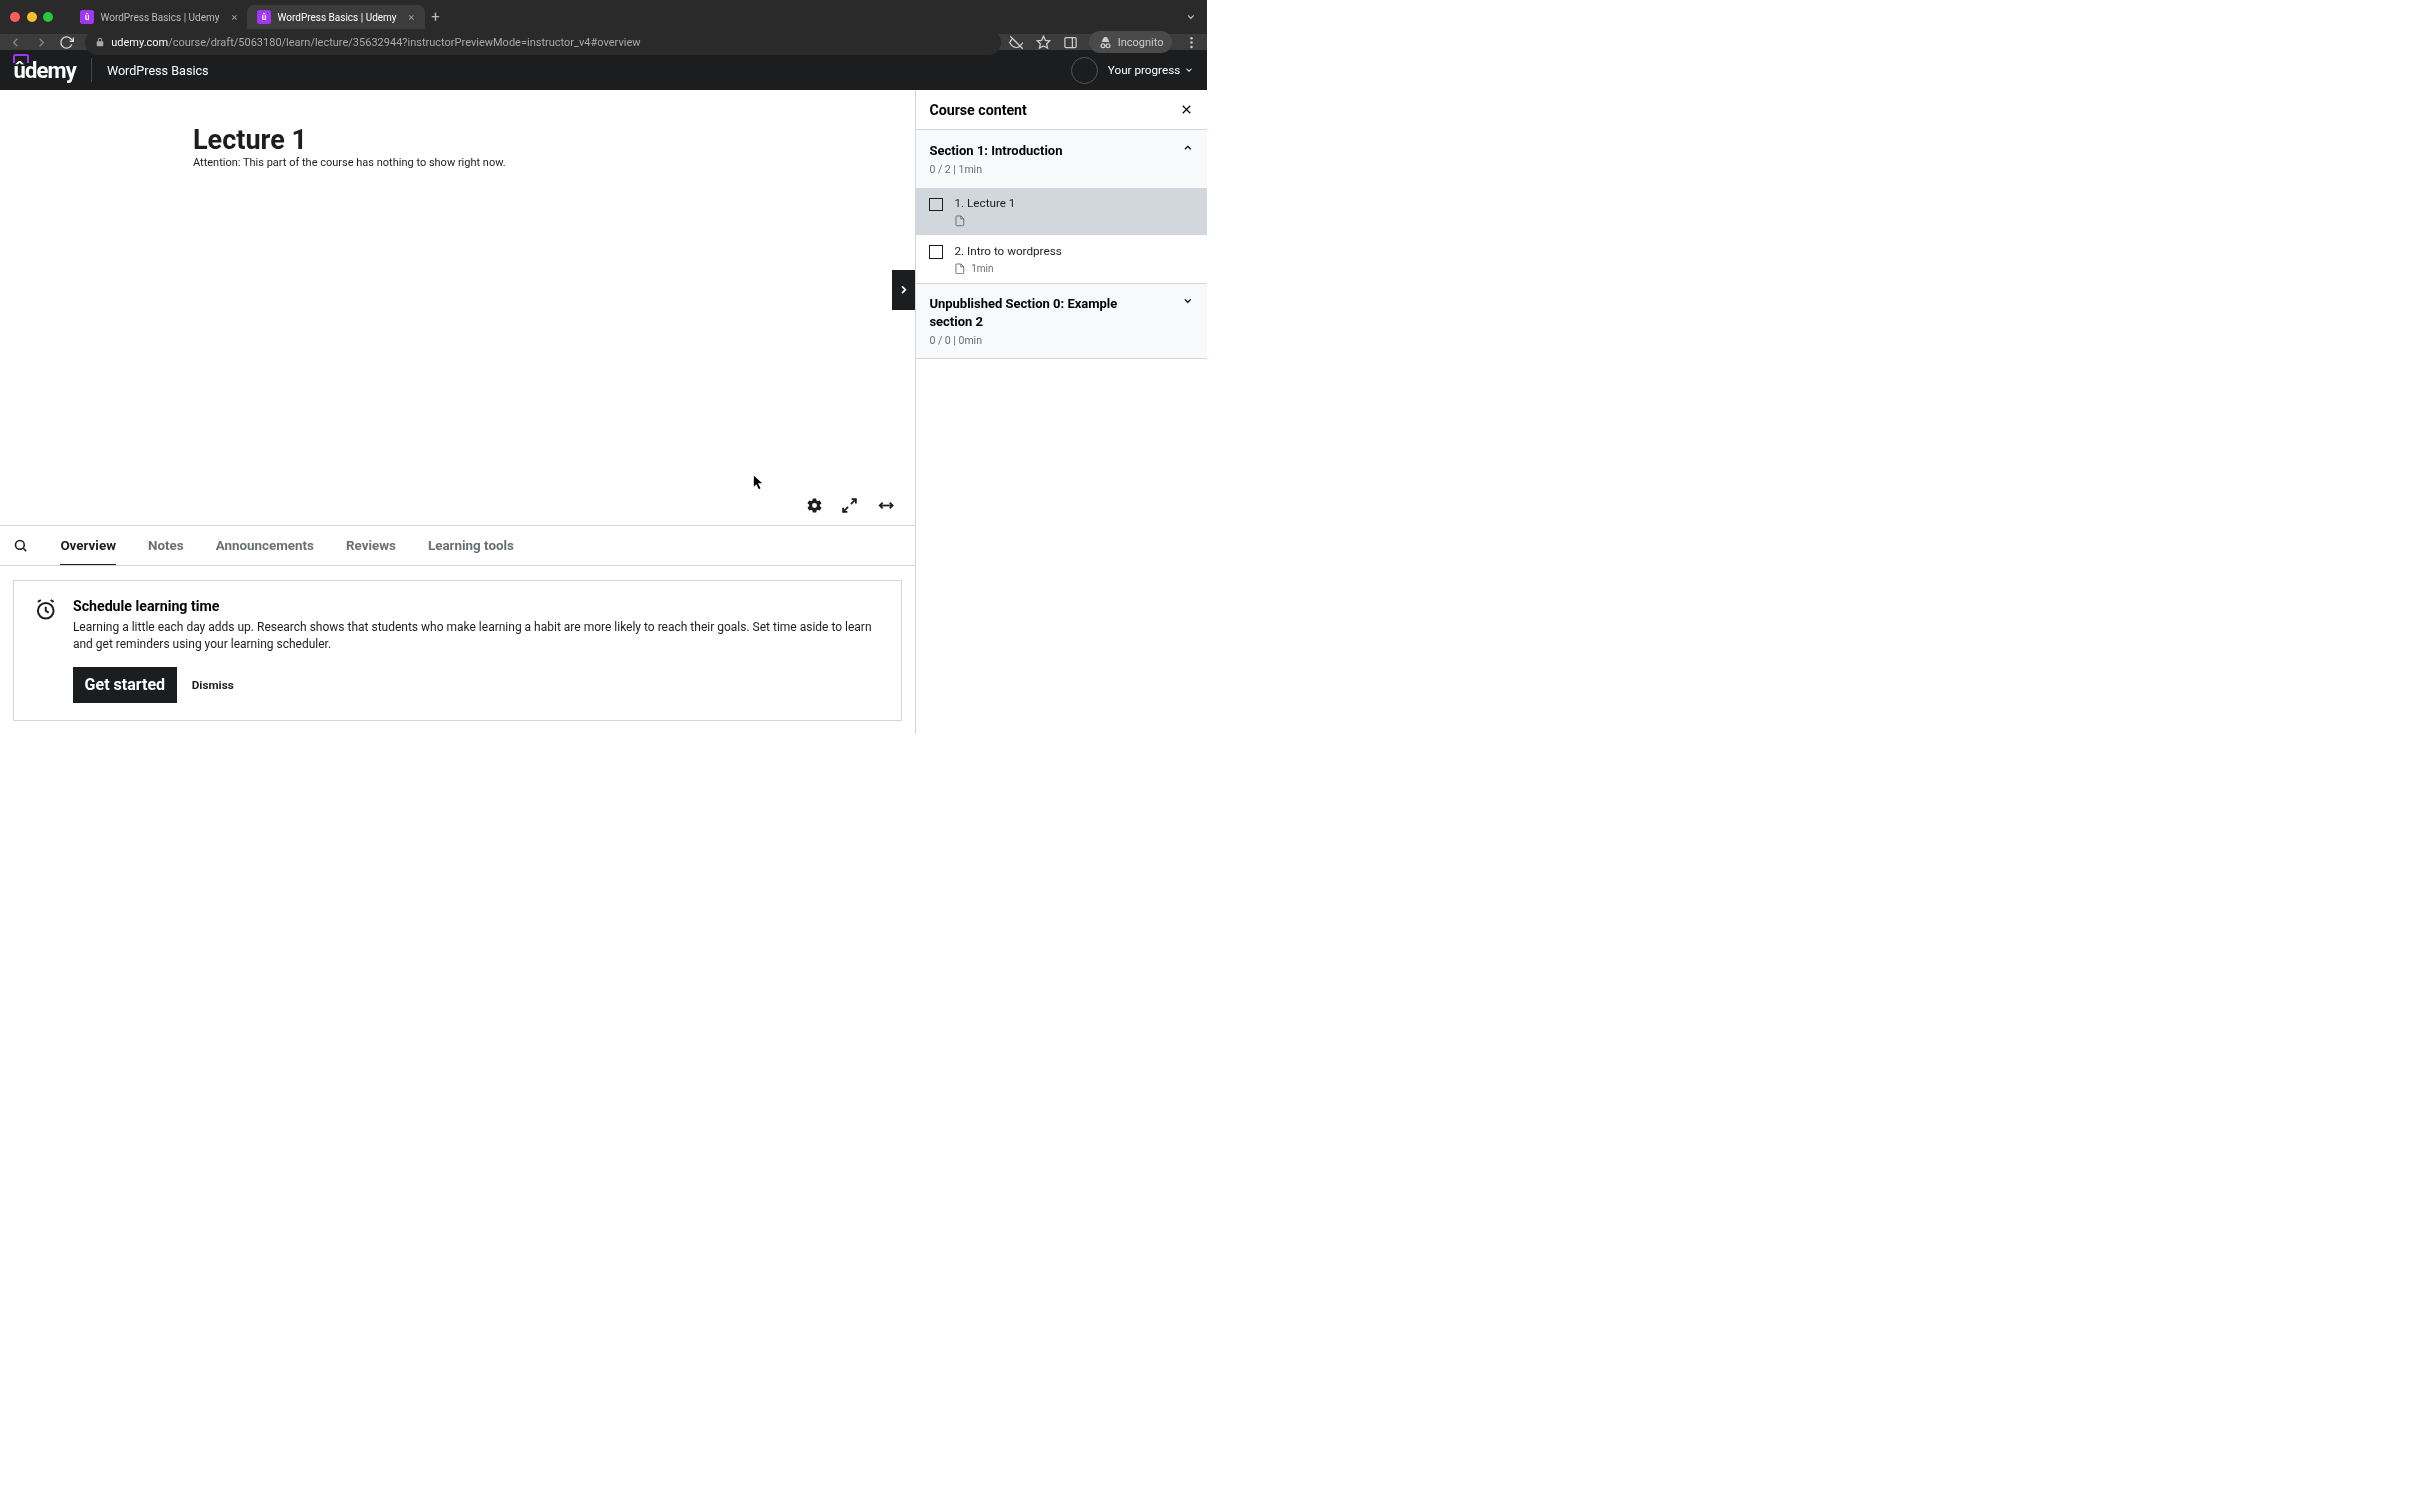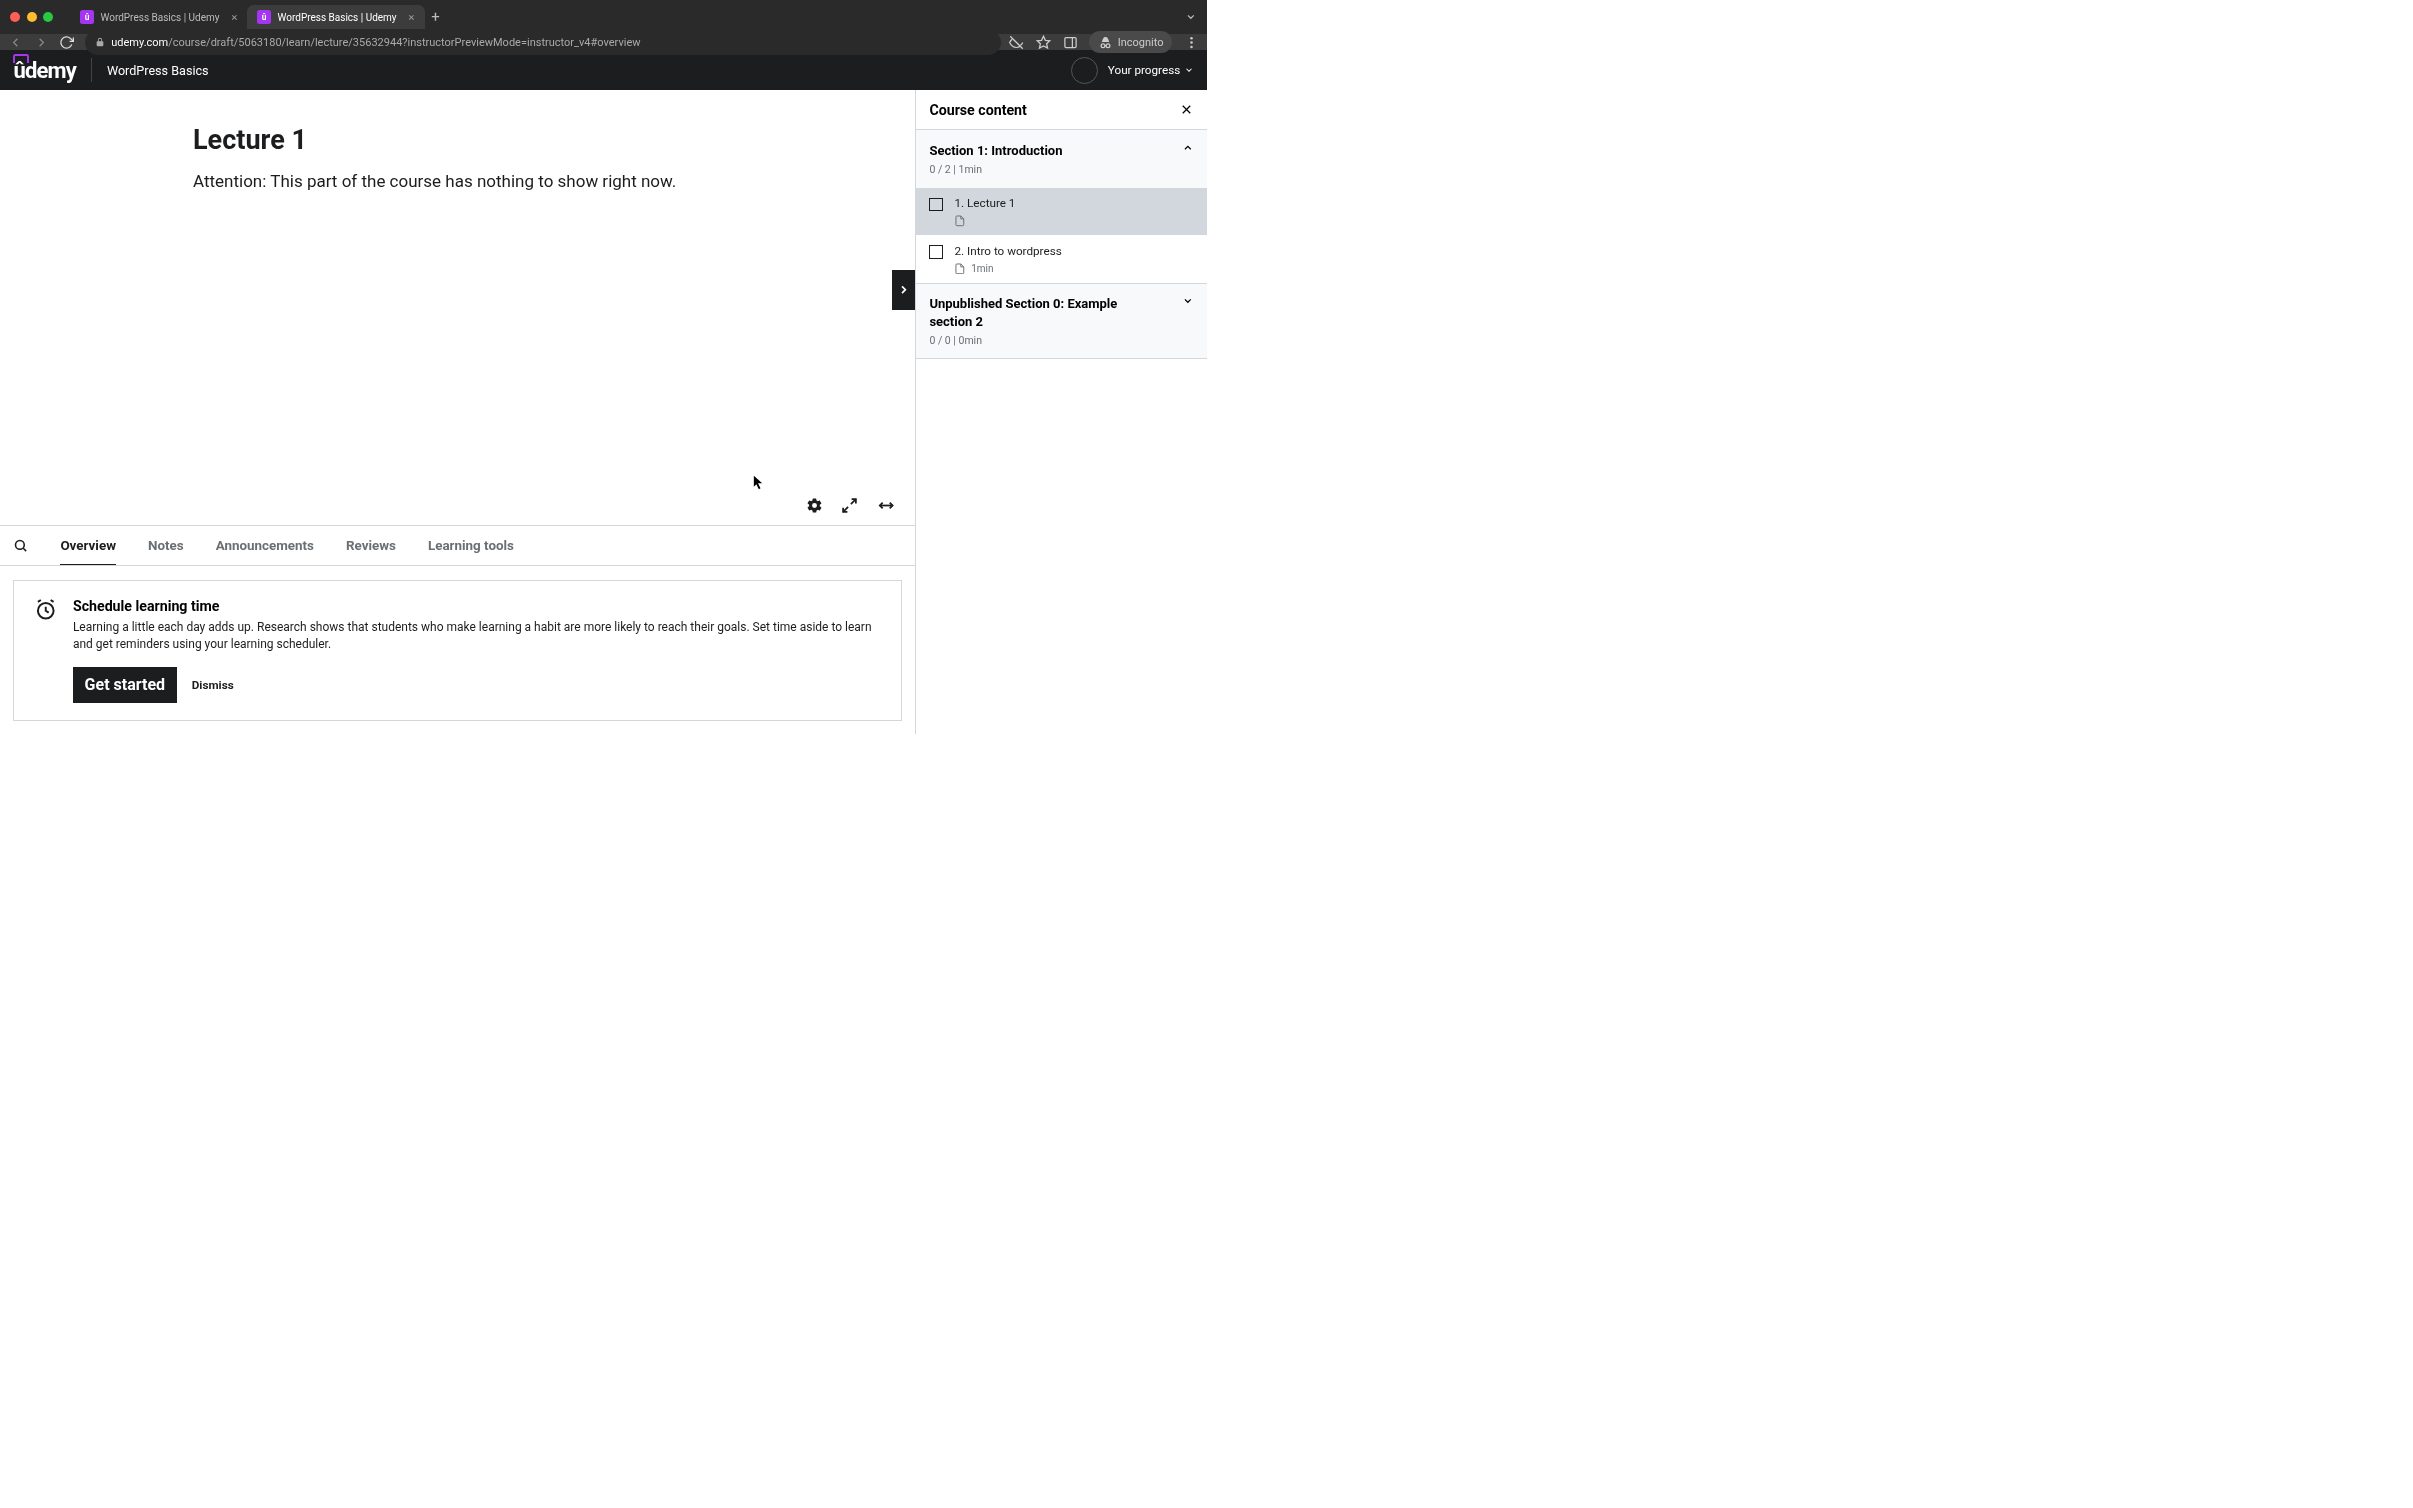--- a/index.html
+++ b/index.html
@@ -38,22 +38,22 @@
   .divider-v { width:0.8px; height:23.5px; background:#444; margin: 0 15px;}
   .course-title { font-size: 12.6px; }
   .header-right { margin-left:auto; display:flex; align-items:center; gap:10px;}
   .progress-circle { width:27px; height:27px; border:1.7px solid #555; border-radius:50%;}
   .progress-label { font-size:11.7px; display:flex; align-items:center; gap:3.4px; cursor:pointer;}
 
   
   .content { display:flex; height: calc(754px - 34px - 32px - 44px); }
   .main-area { flex:1; display:flex; flex-direction:column; position:relative; }
   .lecture-view { padding: 34px 0 0 193px; flex:1; position:relative;}
-  .lecture-title { font-size: 27px; font-weight: 700; margin-bottom: 15px; color:#1c1d1f;}
-  .lecture-body { font-size: 17px; color:#1c1d1f; }
+  .lecture-title { font-size: 27px; font-weight: 700; color:#1c1d1f;}
+  .lecture-body { font-size: 11px; color:#1c1d1f; }
   .slide-next { position:absolute; right:0; top:50%; transform:translateY(-50%); width:23.5px; height:40px; background:#1c1d1f; color:#fff; display:flex; align-items:center; justify-content:center; cursor:pointer;}
 
   .player-controls { display:flex; justify-content:flex-end; gap:18.4px; padding: 6.7px 20px 11.7px; border-bottom:0.8px solid #d1d7dc;}
   .pc-icon { color:#1c1d1f; cursor:pointer; }
 
   .tabs-row { display:flex; align-items:center; gap:32px; padding: 0 13.4px; border-bottom:0.8px solid #d1d7dc; height:40px;}
   .tab-search { color:#1c1d1f; cursor:pointer;}
   .course-tab { font-size:13.4px; font-weight:700; color:#6a6f73; cursor:pointer; height:100%; display:flex; align-items:center; border-bottom:1.7px solid transparent;}
   .course-tab.active { color:#1c1d1f; border-bottom-color:#1c1d1f;}
 

